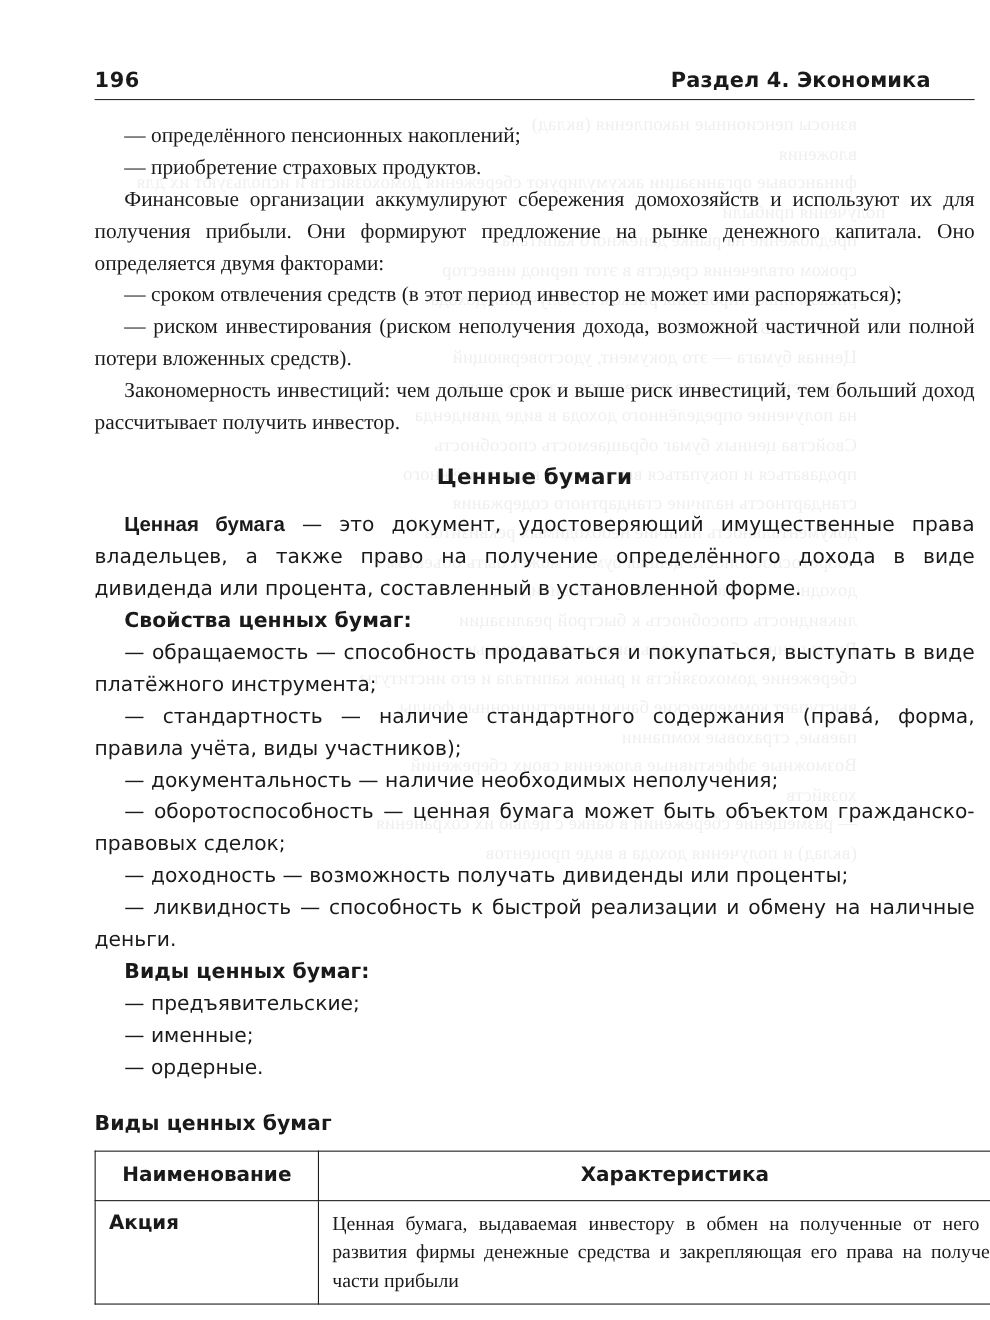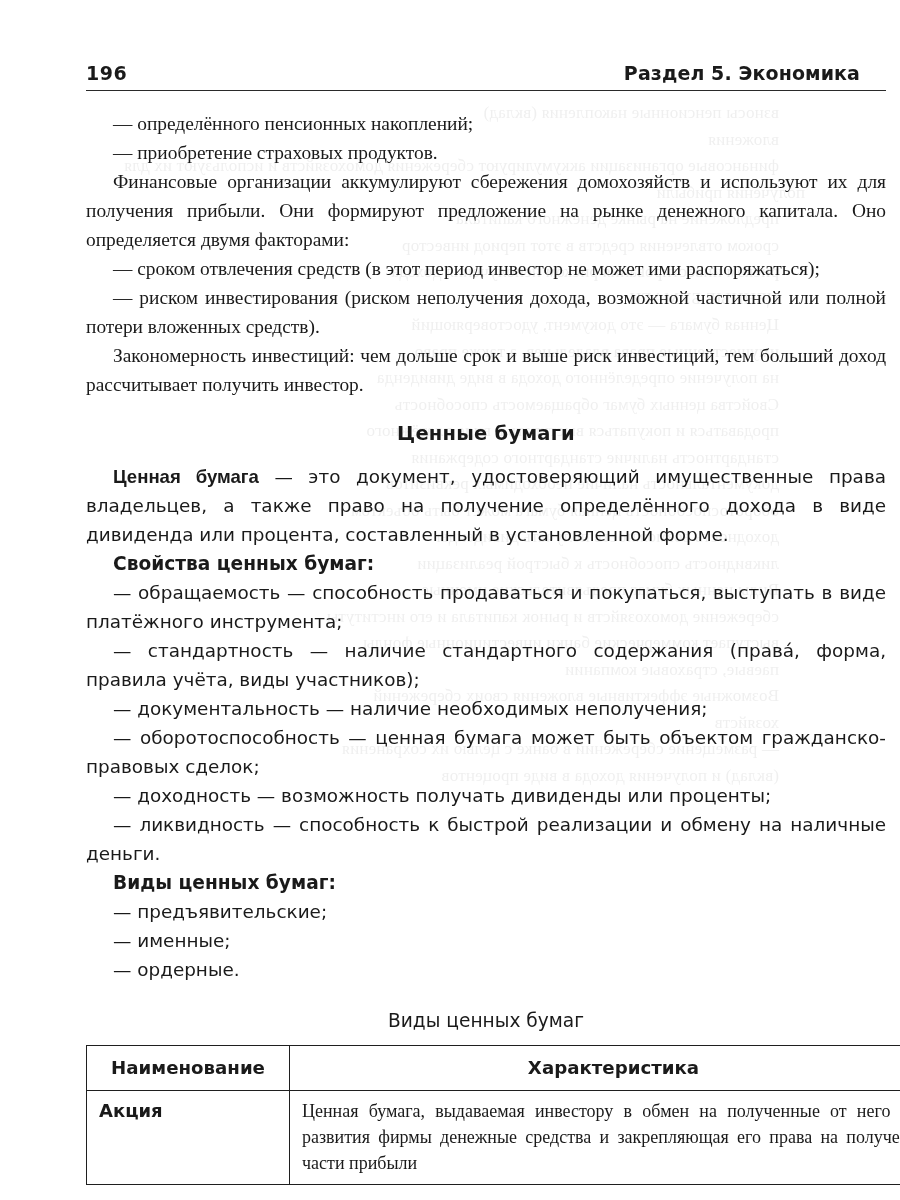--- a/index.html
+++ b/index.html
@@ -33,21 +33,21 @@
     letter-spacing: .2px;
   }
   .page-bleed p { margin: 0 0 0 0; text-indent: 26px; }
 
   .page {
     position: relative;
     z-index: 2;
     width: 900px;
     height: 1200px;
     box-sizing: border-box;
-    padding: 62px 30px 0 86px;
+    padding: 62px 44px 0 86px;
   }
 
   
   .runhead {
     display: flex;
     align-items: baseline;
     justify-content: space-between;
     font-family: "DejaVu Sans", sans-serif;
     font-weight: bold;
     font-size: 19px;
@@ -98,23 +98,23 @@
 
   .sans {
     font-family: "DejaVu Sans", sans-serif;
     font-size: 18.4px;
     line-height: 29px;
   }
 
   
   .table-caption {
     font-family: "DejaVu Sans", sans-serif;
-    font-weight: normal;
+    font-weight: bold;
     font-size: 18.6px;
-    text-align: center;
+    text-align: left;
     margin: 22px 0 10px 0;
   }
   table.sec-table {
     width: 852px;
     border-collapse: collapse;
     font-size: 18px;
     line-height: 26px;
   }
   table.sec-table th,
   table.sec-table td {
@@ -169,21 +169,21 @@
     <p>Возможные эффективные вложения своих сбережений</p>
     <p>хозяйств</p>
     <p>— размещение сбережений в банке с целью их сохранения</p>
     <p>(вклад) и получения дохода в виде процентов</p>
   </div>
 
 <div class="page">
 
   <div class="runhead">
     <span class="folio">196</span>
-    <span class="section-title">Раздел 5. Экономика</span>
+    <span class="section-title">Раздел 4. Экономика</span>
   </div>
   <div class="runhead-rule"></div>
 
   <div class="body">
 
     <p class="dash">— определённого пенсионных накоплений;</p>
     <p class="dash">— приобретение страховых продуктов.</p>
 
     <p class="p-indent">Финансовые организации аккумулируют сбережения домохозяйств и используют их для получения прибыли. Они формируют предложение на рынке денежного капитала. Оно определяется двумя факторами:</p>
 

